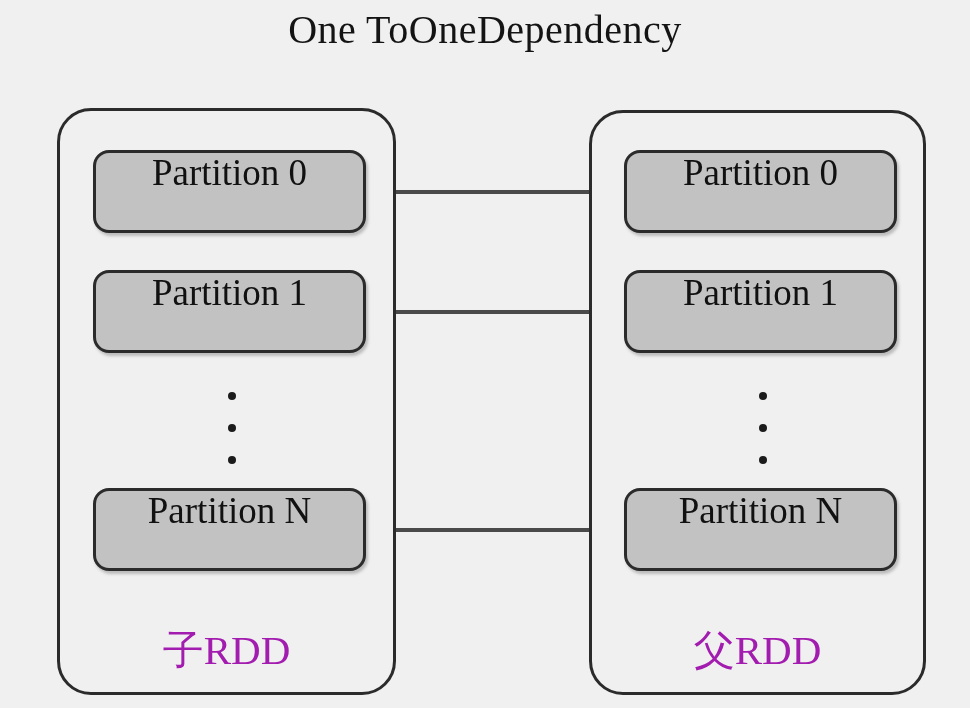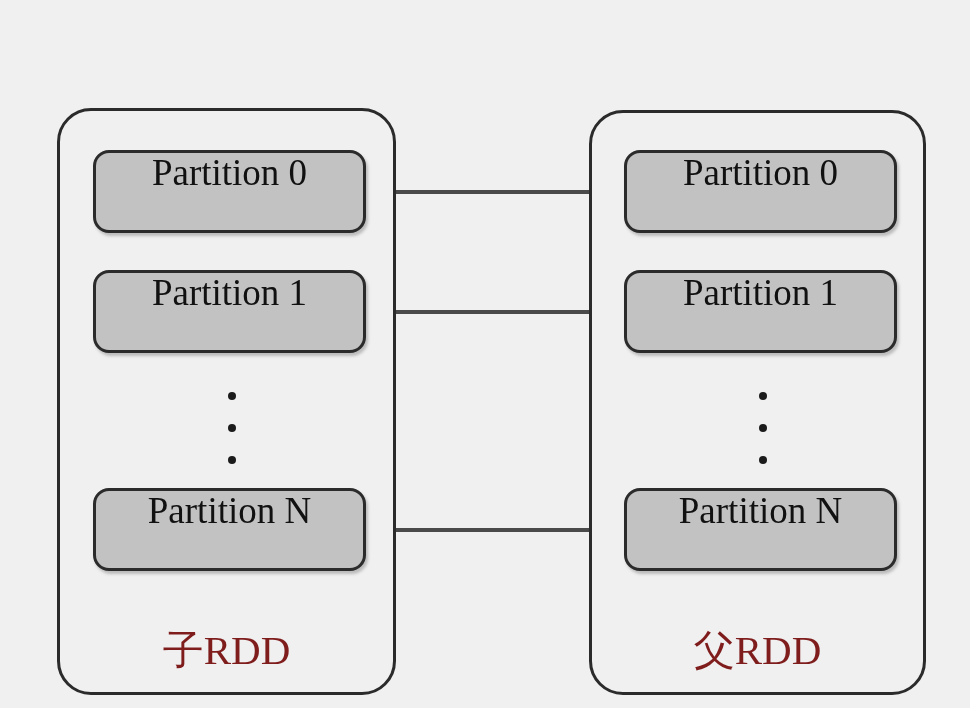--- a/index.html
+++ b/index.html
@@ -58,21 +58,21 @@
   }
 
   .rdd-label {
     position: absolute;
     width: 100%;
     left: 0;
     bottom: 18px;
     text-align: center;
     font-size: 41px;
     line-height: 48px;
-    color: #7f1d1d;
+    color: #a21caf;
     white-space: nowrap;
   }
 
   
   .partition-box {
     position: absolute;
     width: 273px;
     height: 83px;
     box-sizing: border-box;
     border: 3px solid #2b2b2b;
@@ -136,20 +136,21 @@
   .dep-arrow-head {
     stroke-width: 4.5;
     stroke-linecap: butt;
   }
 </style>
 </head>
 <body>
 
 <div id="diagram-root">
 
+  <div class="diagram-title">One ToOneDependency</div>
 
   <svg id="arrow-layer" viewBox="0 0 970 708" width="970" height="708">
     <g>
       <line class="dep-arrow-line" x1="366" y1="192" x2="622" y2="192"></line>
       <polyline class="dep-arrow-head" points="600,175 623,192 600,209"></polyline>
     </g>
     <g>
       <line class="dep-arrow-line" x1="366" y1="312" x2="622" y2="312"></line>
       <polyline class="dep-arrow-head" points="600,295 623,312 600,329"></polyline>
     </g>

